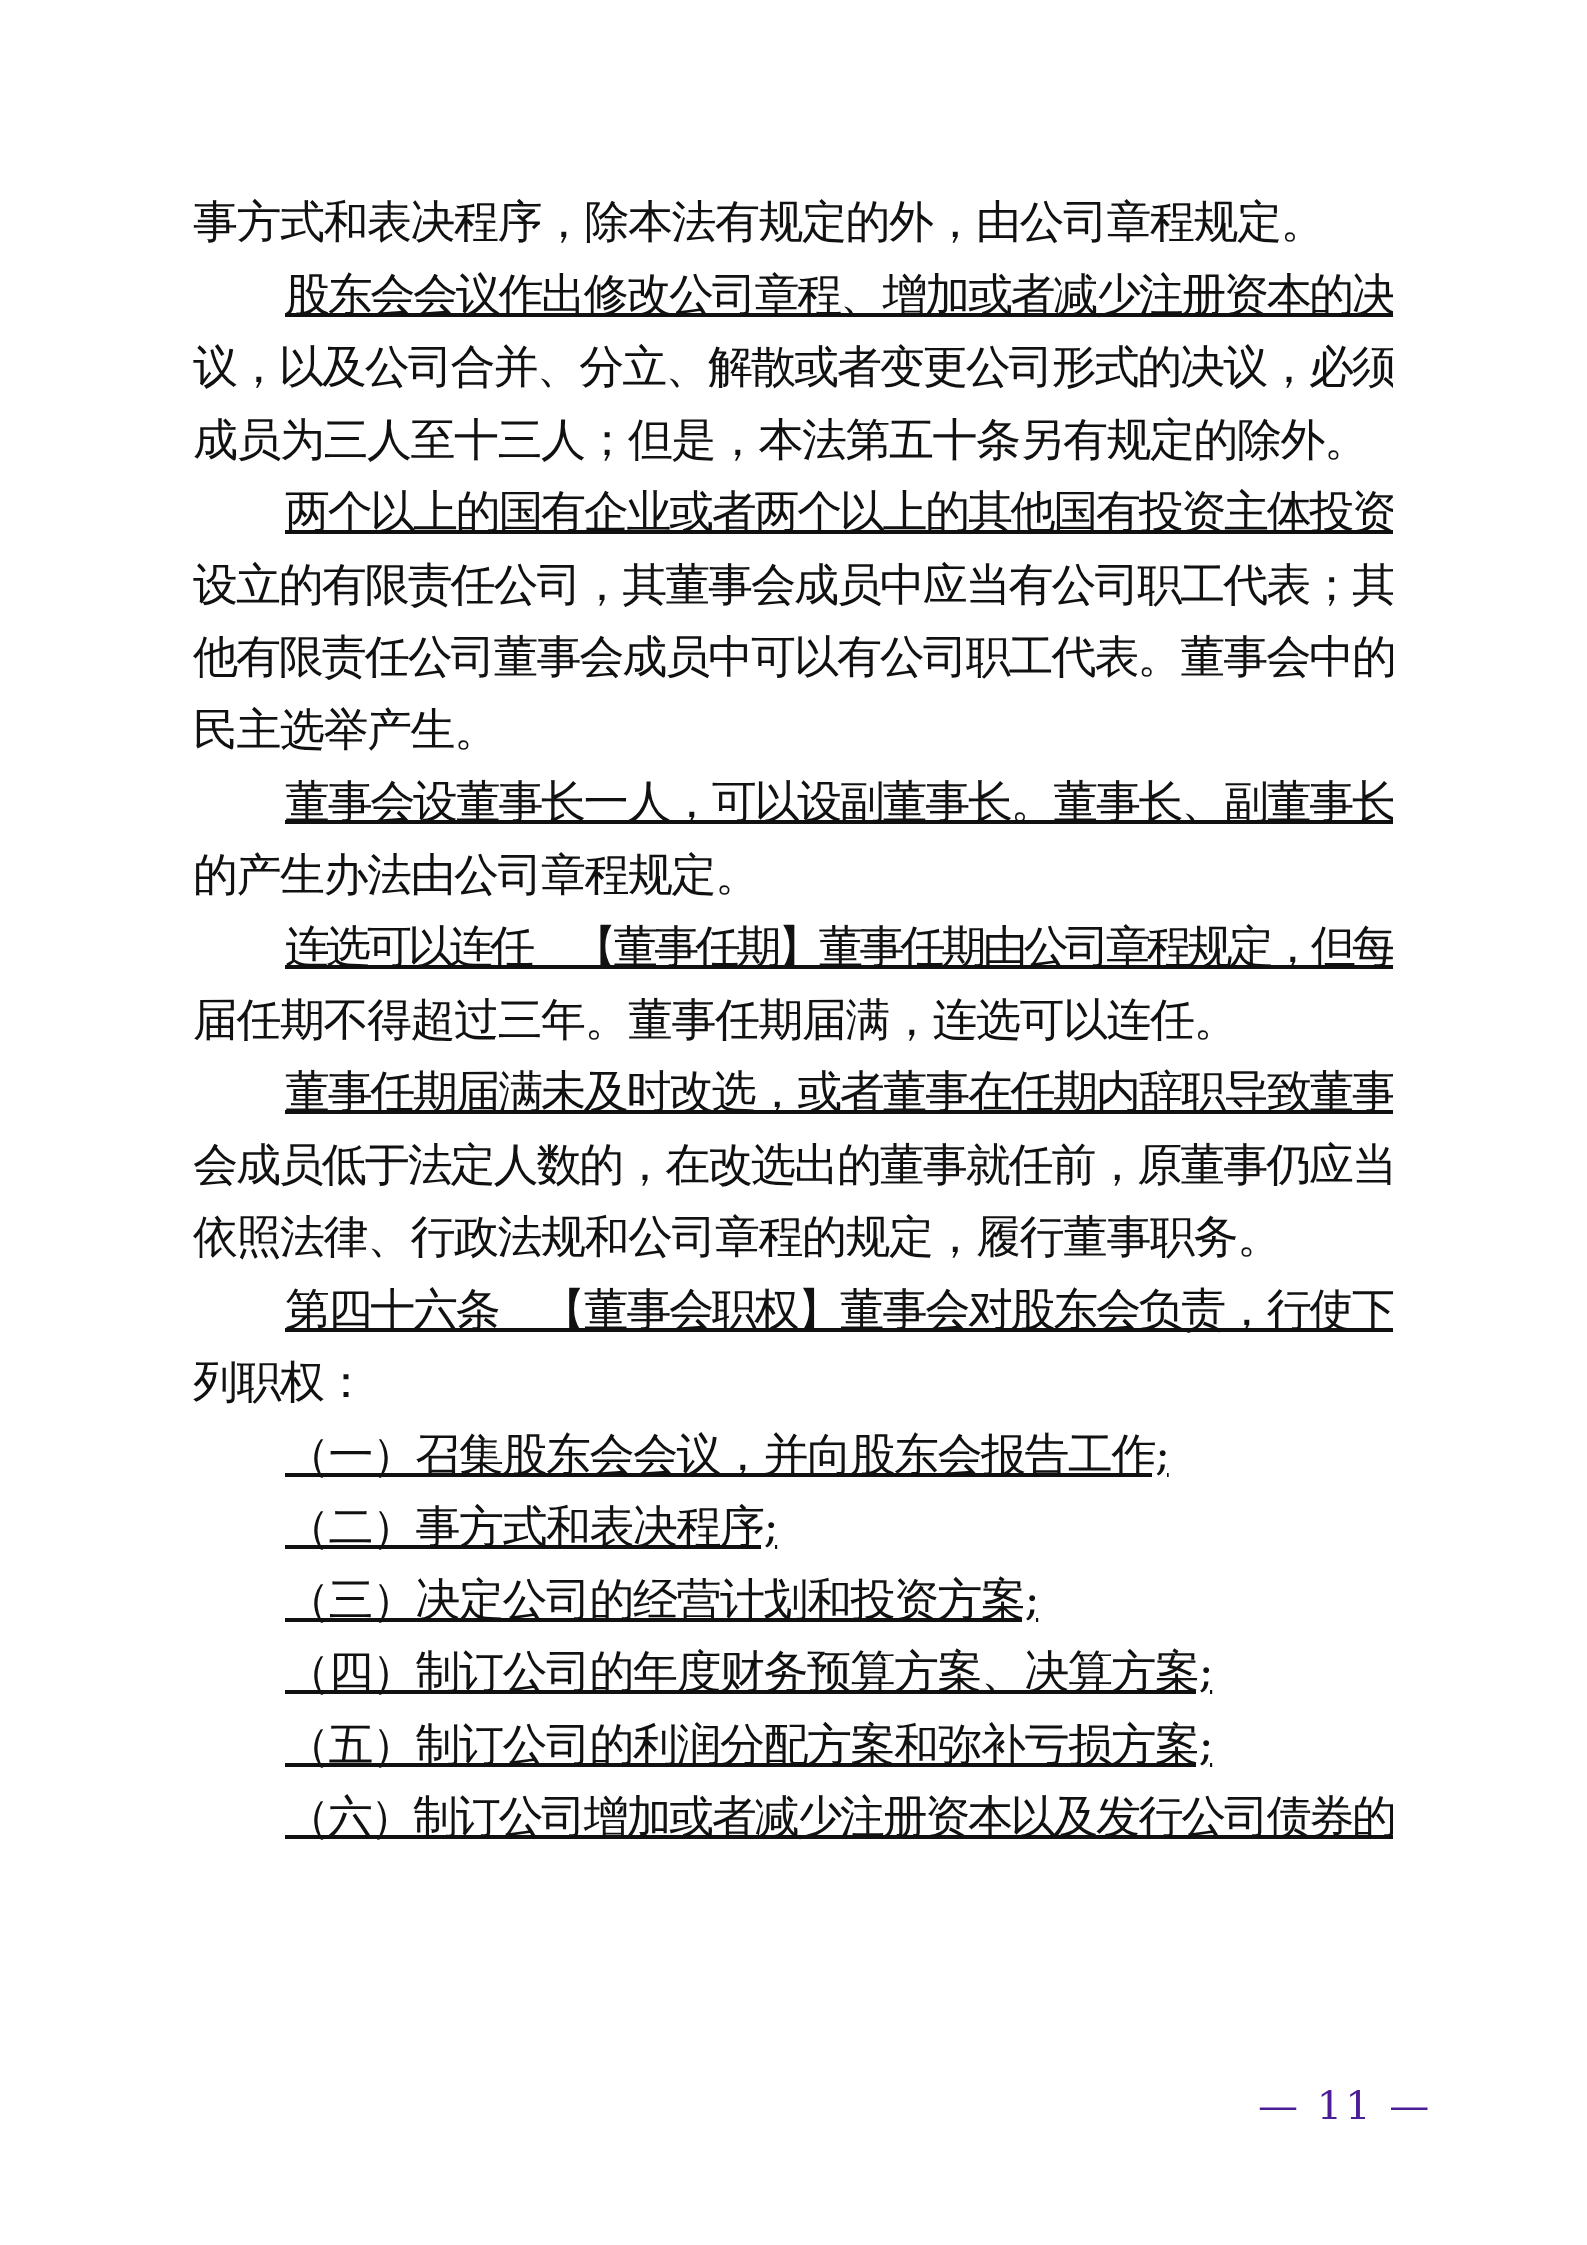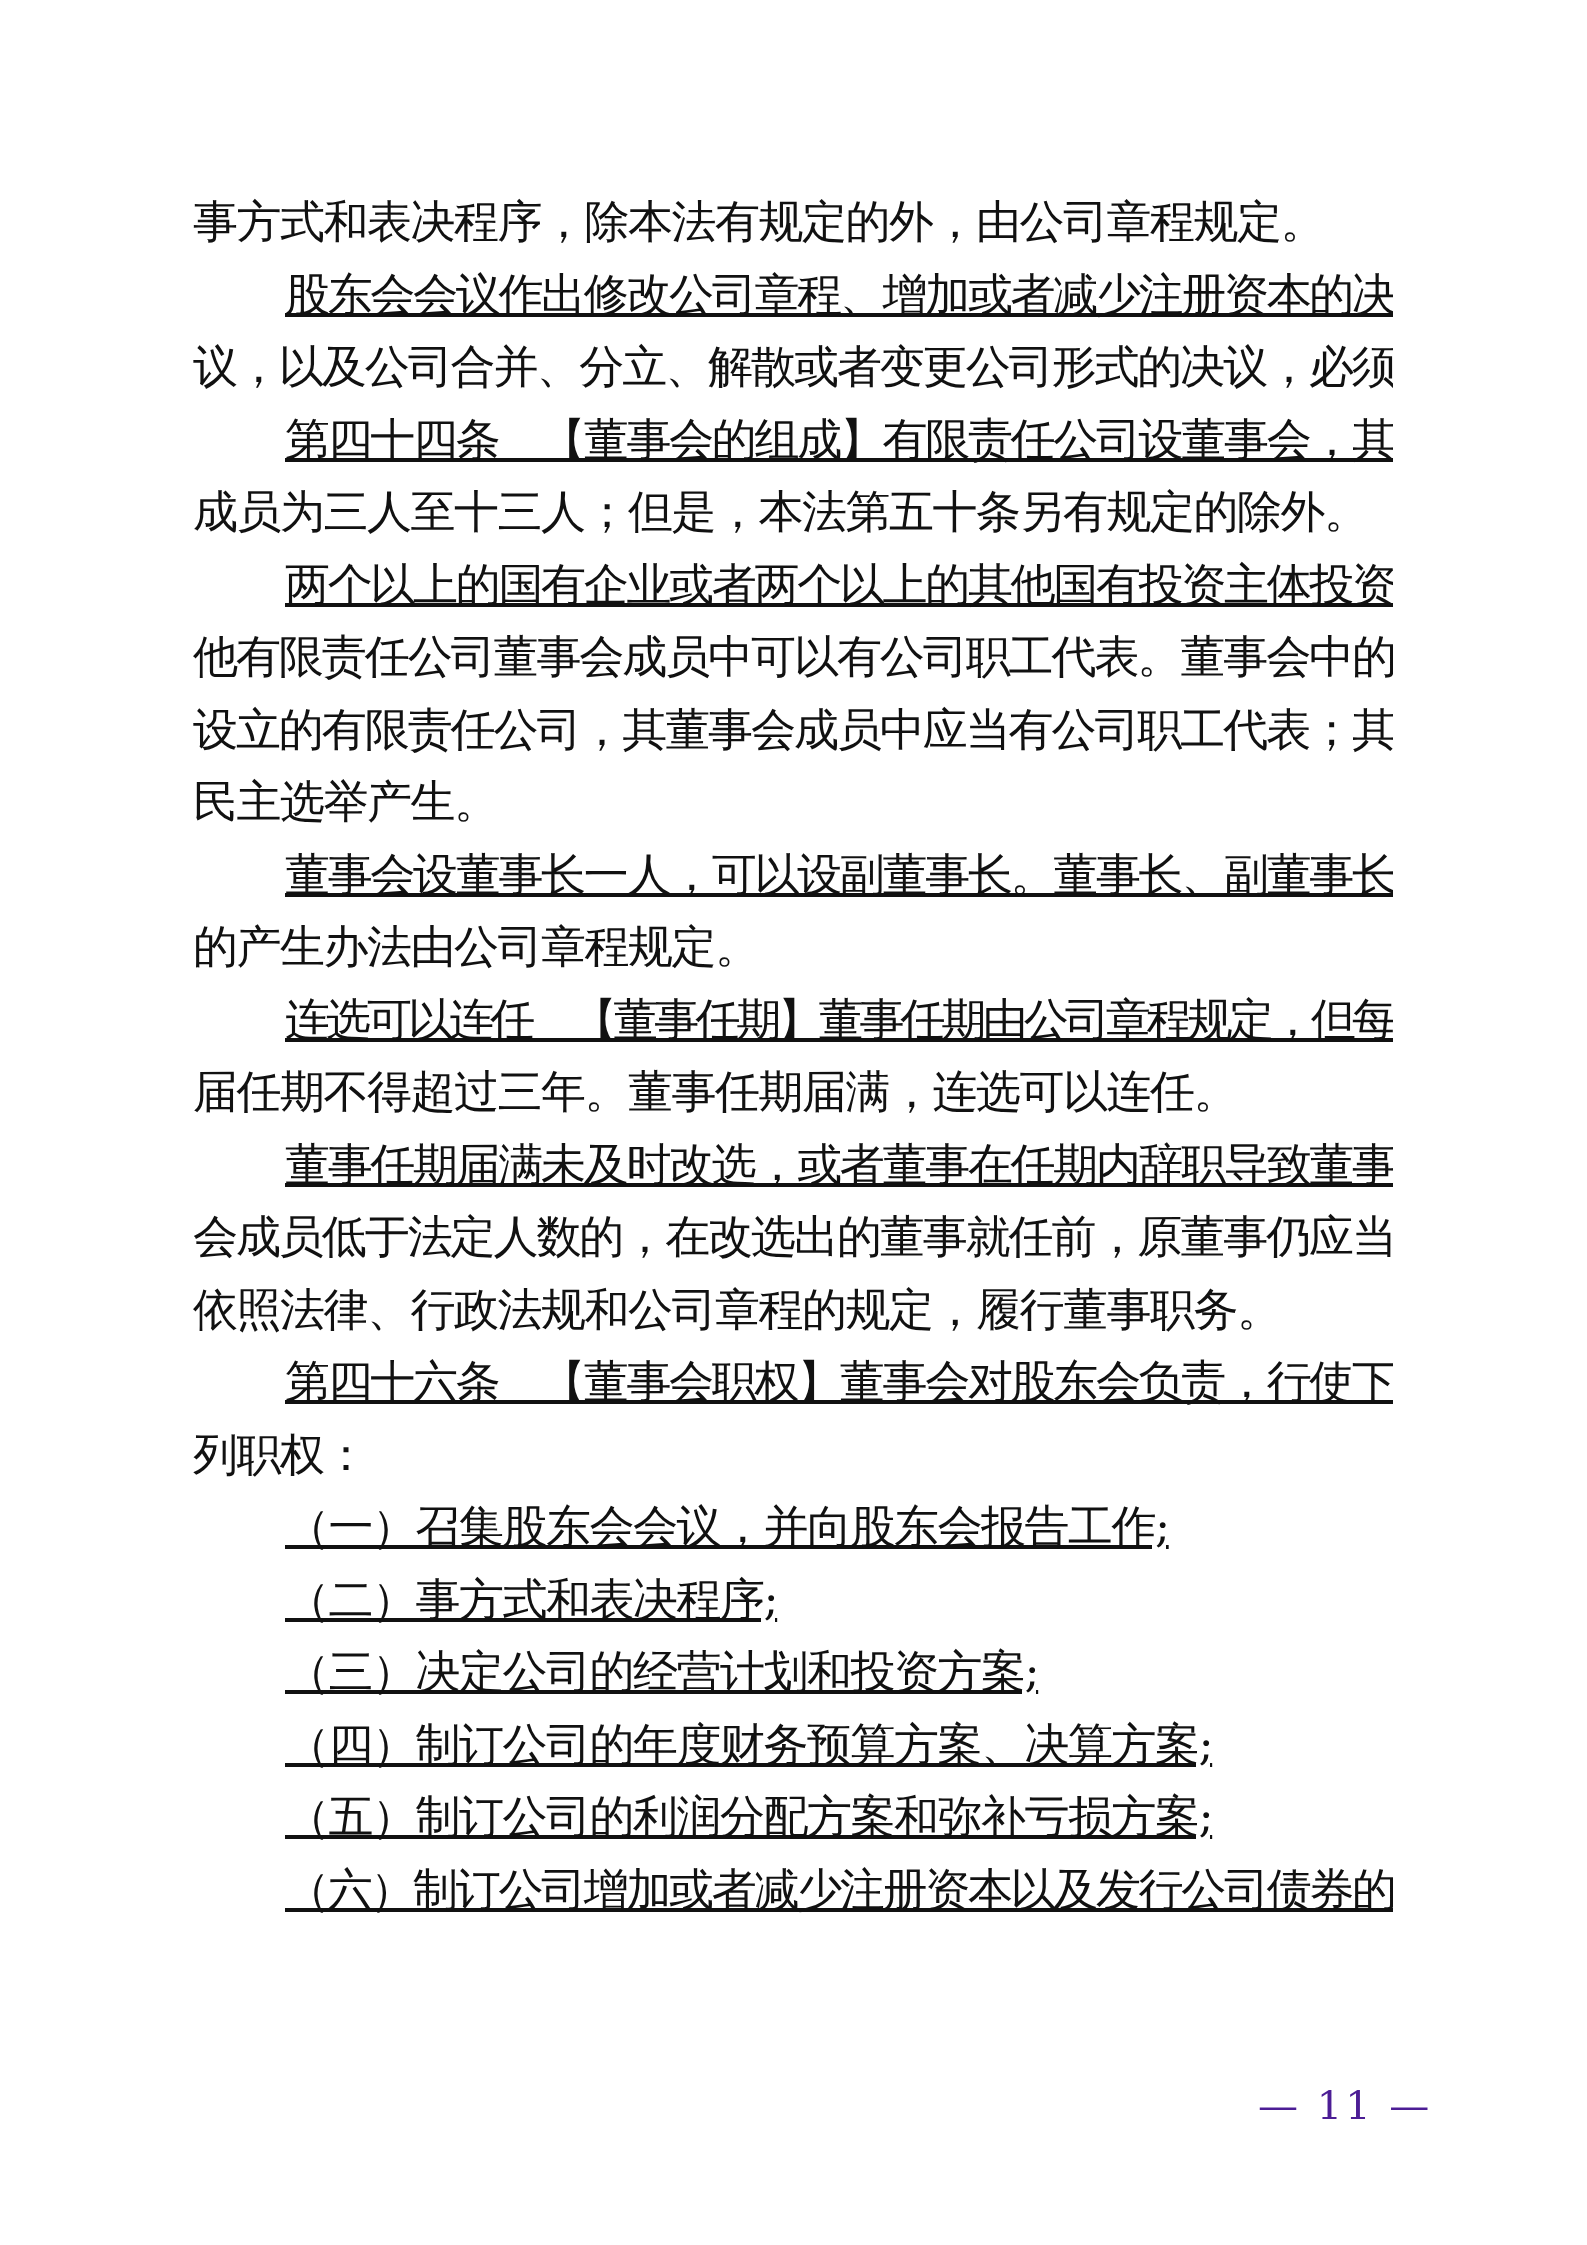--- a/index.html
+++ b/index.html
@@ -56,25 +56,24 @@
   }
 </style>
 </head>
 <body>
 
 <div class="page">
   <div class="text-block">
     <div class="line">事方式和表决程序，除本法有规定的外，由公司章程规定。</div>
     <div class="line full indent">股东会会议作出修改公司章程、增加或者减少注册资本的决</div>
     <div class="line full">议，以及公司合并、分立、解散或者变更公司形式的决议，必须</div>
-    <div class="line full indent">第四十四条　【董事会的组成】有限责任公司设董事会，其</div>
     <div class="line">成员为三人至十三人；但是，本法第五十条另有规定的除外。</div>
     <div class="line full indent">两个以上的国有企业或者两个以上的其他国有投资主体投资</div>
+    <div class="line full">设立的有限责任公司，其董事会成员中应当有公司职工代表；其</div>
     <div class="line full">他有限责任公司董事会成员中可以有公司职工代表。董事会中的</div>
-    <div class="line full">设立的有限责任公司，其董事会成员中应当有公司职工代表；其</div>
     <div class="line">民主选举产生。</div>
     <div class="line full indent">董事会设董事长一人，可以设副董事长。董事长、副董事长</div>
     <div class="line">的产生办法由公司章程规定。</div>
     <div class="line full indent">连选可以连任　【董事任期】董事任期由公司章程规定，但每</div>
     <div class="line">届任期不得超过三年。董事任期届满，连选可以连任。</div>
     <div class="line full indent">董事任期届满未及时改选，或者董事在任期内辞职导致董事</div>
     <div class="line full">会成员低于法定人数的，在改选出的董事就任前，原董事仍应当</div>
     <div class="line">依照法律、行政法规和公司章程的规定，履行董事职务。</div>
     <div class="line full indent">第四十六条　【董事会职权】董事会对股东会负责，行使下</div>
     <div class="line">列职权：</div>

